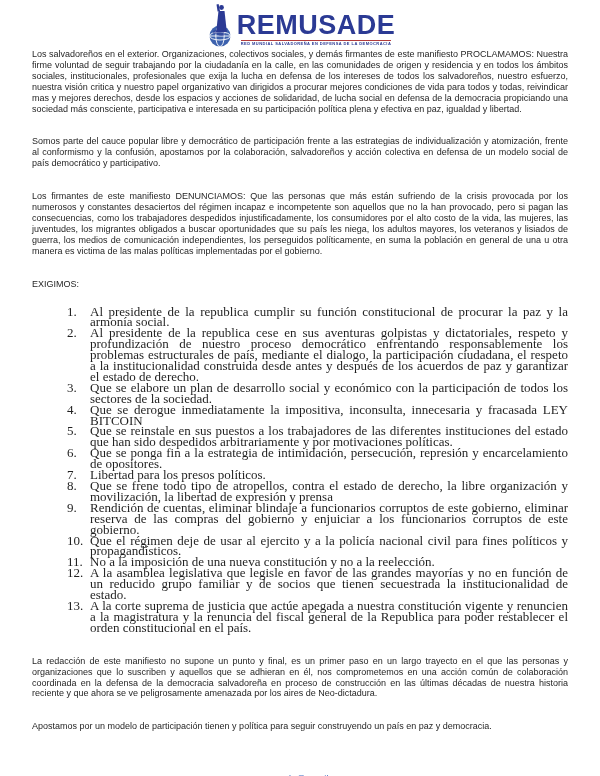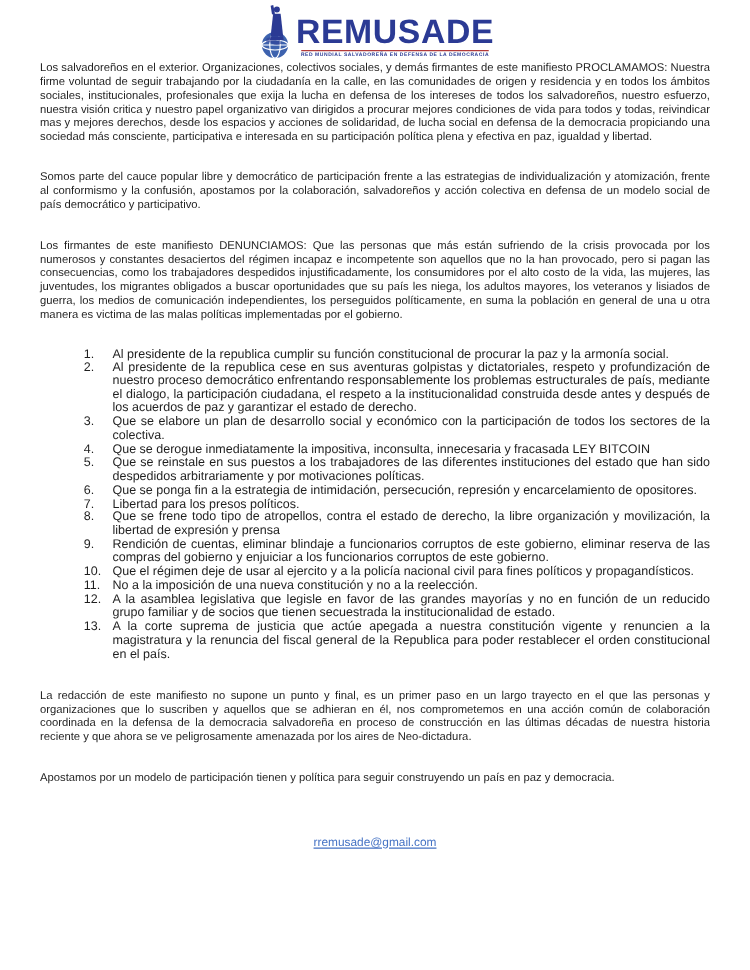--- a/index.html
+++ b/index.html
@@ -66,22 +66,23 @@
     font-size: 9px;
     line-height: 10.9px;
     font-weight: 400;
     margin: 0 0 17px 0;
   }
   ol.demands {
     list-style: none;
     counter-reset: demand;
     margin: 0 0 22px 35px;
     padding: 0;
-    font-size: 10px;
+    font-size: 13px;
     line-height: 10.9px;
+    font-family: Liberation Serif, serif;
   }
   ol.demands li {
     counter-increment: demand;
     position: relative;
     padding-left: 23px;
     text-align: justify;
     margin: 0;
   }
   ol.demands li::before {
     content: counter(demand) ".";
@@ -133,25 +134,26 @@
       <div class="logo-tagline">RED MUNDIAL SALVADOREÑA EN DEFENSA DE LA DEMOCRACIA</div>
     </div>
   </div>
 
   <p class="doc-par">Los salvadoreños en el exterior. Organizaciones, colectivos sociales, y demás firmantes de este manifiesto PROCLAMAMOS: Nuestra firme voluntad de seguir trabajando por la ciudadanía en la calle, en las comunidades de origen y residencia y en todos los ámbitos sociales, institucionales, profesionales que exija la lucha en defensa de los intereses de todos los salvadoreños, nuestro esfuerzo, nuestra visión critica y nuestro papel organizativo van dirigidos a procurar mejores condiciones de vida para todos y todas, reivindicar mas y mejores derechos, desde los espacios y acciones de solidaridad, de lucha social en defensa de la democracia propiciando una sociedad más consciente, participativa e interesada en su participación política plena y efectiva en paz, igualdad y libertad.</p>
 
   <p class="doc-par">Somos parte del cauce popular libre y democrático de participación frente a las estrategias de individualización y atomización, frente al conformismo y la confusión, apostamos por la colaboración, salvadoreños y acción colectiva en defensa de un modelo social de país democrático y participativo.</p>
 
   <p class="doc-par">Los firmantes de este manifiesto DENUNCIAMOS: Que las personas que más están sufriendo de la crisis provocada por los numerosos y constantes desaciertos del régimen incapaz e incompetente son aquellos que no la han provocado, pero si pagan las consecuencias, como los trabajadores despedidos injustificadamente, los consumidores por el alto costo de la vida, las mujeres, las juventudes, los migrantes obligados a buscar oportunidades que su país les niega, los adultos mayores, los veteranos y lisiados de guerra, los medios de comunicación independientes, los perseguidos políticamente, en suma la población en general de una u otra manera es victima de las malas políticas implementadas por el gobierno.</p>
 
+  <h2 class="demands-heading">EXIGIMOS:</h2>
 
   <ol class="demands">
     <li>Al presidente de la republica cumplir su función constitucional de procurar la paz y la armonía social.</li>
     <li>Al presidente de la republica cese en sus aventuras golpistas y dictatoriales, respeto y profundización de nuestro proceso democrático enfrentando responsablemente los problemas estructurales de país, mediante el dialogo, la participación ciudadana, el respeto a la institucionalidad construida desde antes y después de los acuerdos de paz y garantizar el estado de derecho.</li>
-    <li>Que se elabore un plan de desarrollo social y económico con la participación de todos los sectores de la colectiva.</li>
+    <li>Que se elabore un plan de desarrollo social y económico con la participación de todos los sectores de la sociedad.</li>
     <li>Que se derogue inmediatamente la impositiva, inconsulta, innecesaria y fracasada LEY BITCOIN</li>
     <li>Que se reinstale en sus puestos a los trabajadores de las diferentes instituciones del estado que han sido despedidos arbitrariamente y por motivaciones políticas.</li>
     <li>Que se ponga fin a la estrategia de intimidación, persecución, represión y encarcelamiento de opositores.</li>
     <li>Libertad para los presos políticos.</li>
     <li>Que se frene todo tipo de atropellos, contra el estado de derecho, la libre organización y movilización, la libertad de expresión y prensa</li>
     <li>Rendición de cuentas, eliminar blindaje a funcionarios corruptos de este gobierno, eliminar reserva de las compras del gobierno y enjuiciar a los funcionarios corruptos de este gobierno.</li>
     <li>Que el régimen deje de usar al ejercito y a la policía nacional civil para fines políticos y propagandísticos.</li>
     <li>No a la imposición de una nueva constitución y no a la reelección.</li>
     <li>A la asamblea legislativa que legisle en favor de las grandes mayorías y no en función de un reducido grupo familiar y de socios que tienen secuestrada la institucionalidad de estado.</li>
     <li>A la corte suprema de justicia que actúe apegada a nuestra constitución vigente y renuncien a la magistratura y la renuncia del fiscal general de la Republica para poder restablecer el orden constitucional en el país.</li>

